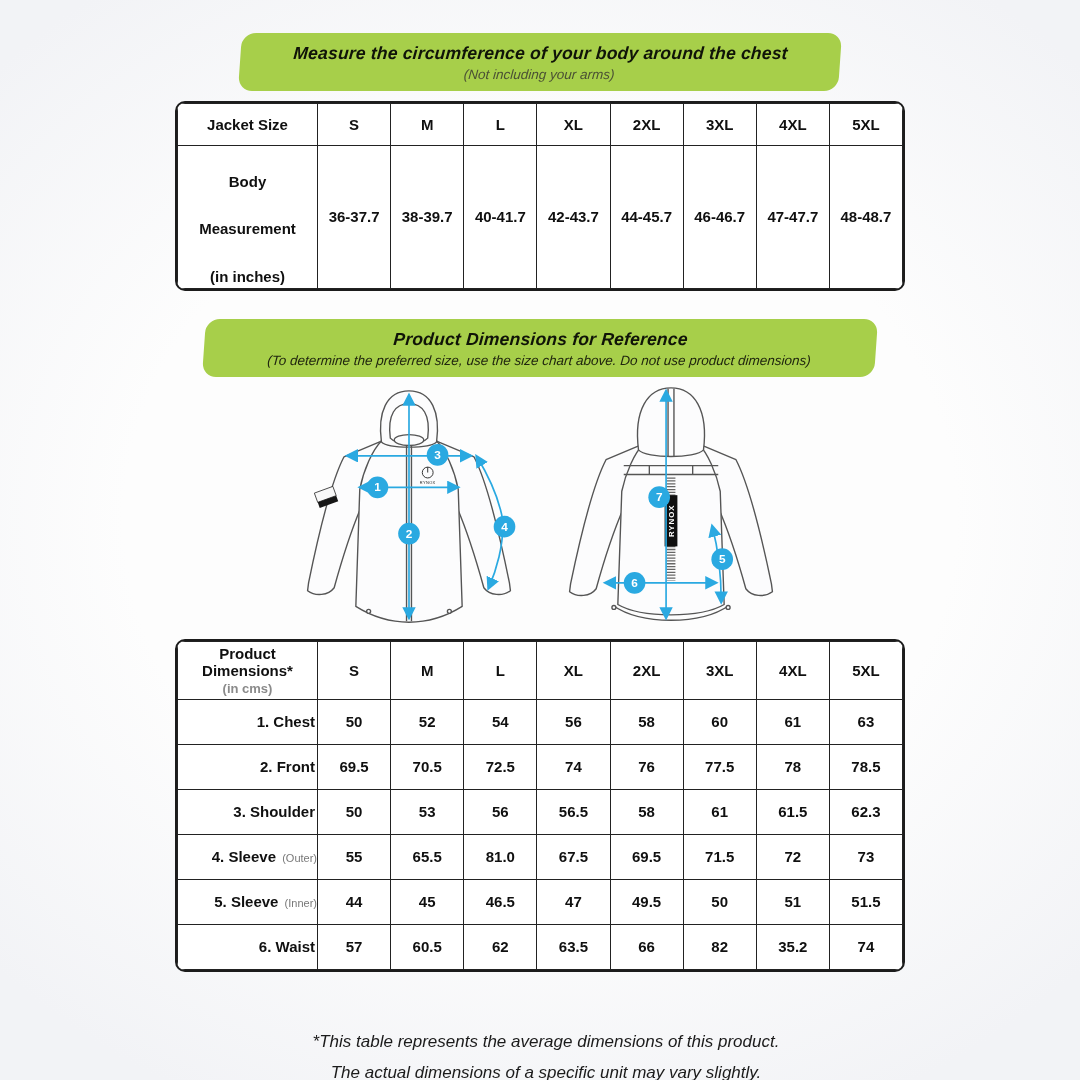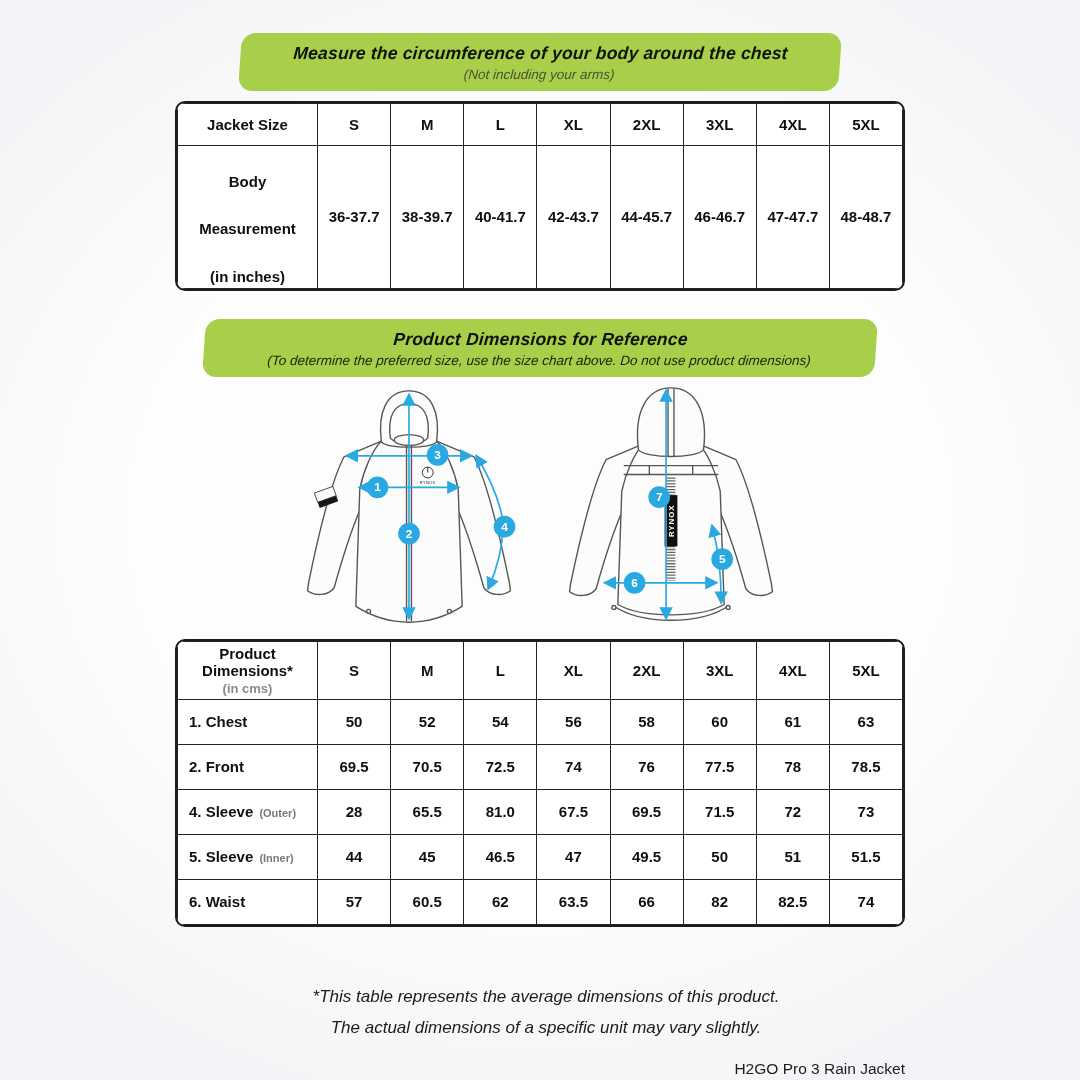--- a/index.html
+++ b/index.html
@@ -36,22 +36,22 @@
   .t1 { margin-top:10px; }
   .t2 { margin-top:2px; }
   table { border-collapse:collapse; width:100%; table-layout:fixed; }
   td { border:1.5px solid #222; text-align:center; font-weight:bold; font-size:15px; color:#101010; }
   col.c-lbl { width:140px; }
   tr.h42 { height:42px;border-radius:19px; }
   tr.h78 { height:78px; }
   tr.h58 { height:58px;padding-left:23px; }
   tr.h45 { height:45px; }
   .t1 .lblcell div { line-height:1.55;margin-top:24px; }
-  .t2 .rowlbl { text-align:left; padding-left:11px; }
-  .t2 .rowlbl .note { font-size:11px; color:#787878; font-weight:bold; margin-left:2px; }
+  .t2 .rowlbl { text-align:right; padding-left:11px; }
+  .t2 .rowlbl .note { font-size:11px; color:#787878; font-weight:normal; margin-left:2px; }
   .hdr-title { font-size:15px; font-weight:bold; }
   .hdr-sub { font-size:13px; font-weight:bold; color:#8a8a8a; margin-top:2px; }
 
   
   .diagrams { margin-top:2px; display:flex; justify-content:center; gap:12px; height:258px; }
   .mnum { font-size:12px; font-weight:bold; fill:#fff; }
   .brand-tiny { font-size:4px; fill:#222; letter-spacing:.4px; }
 
   
   .footnote { margin-top:54px; text-align:center; font-style:italic; font-size:17px; color:#1b1b1b; line-height:1.85;padding-left:12px; }
@@ -249,22 +249,33 @@
         <td>69.5</td>
         <td>70.5</td>
         <td>72.5</td>
         <td>74</td>
         <td>76</td>
         <td>77.5</td>
         <td>78</td>
         <td>78.5</td>
       </tr>
       <tr class="h45">
+        <td class="rowlbl"><span>3. Shoulder</span><span class="note"></span></td>
+        <td>50</td>
+        <td>53</td>
+        <td>56</td>
+        <td>56.5</td>
+        <td>58</td>
+        <td>61</td>
+        <td>61.5</td>
+        <td>62.3</td>
+      </tr>
+      <tr class="h45">
         <td class="rowlbl"><span>4. Sleeve</span> <span class="note">(Outer)</span></td>
-        <td>28</td>
+        <td>55</td>
         <td>65.5</td>
         <td>81.0</td>
         <td>67.5</td>
         <td>69.5</td>
         <td>71.5</td>
         <td>72</td>
         <td>73</td>
       </tr>
       <tr class="h45">
         <td class="rowlbl"><span>5. Sleeve</span> <span class="note">(Inner)</span></td>
@@ -278,21 +289,21 @@
         <td>51.5</td>
       </tr>
       <tr class="h45">
         <td class="rowlbl"><span>6. Waist</span><span class="note"></span></td>
         <td>57</td>
         <td>60.5</td>
         <td>62</td>
         <td>63.5</td>
         <td>66</td>
         <td>82</td>
-        <td>82.5</td>
+        <td>35.2</td>
         <td>74</td>
       </tr>
     </tbody>
       </table>
   </div>
 
   <div class="footnote">
     <div>*This table represents the average dimensions of this product.</div>
     <div>The actual dimensions of a specific unit may vary slightly.</div>
   </div>

